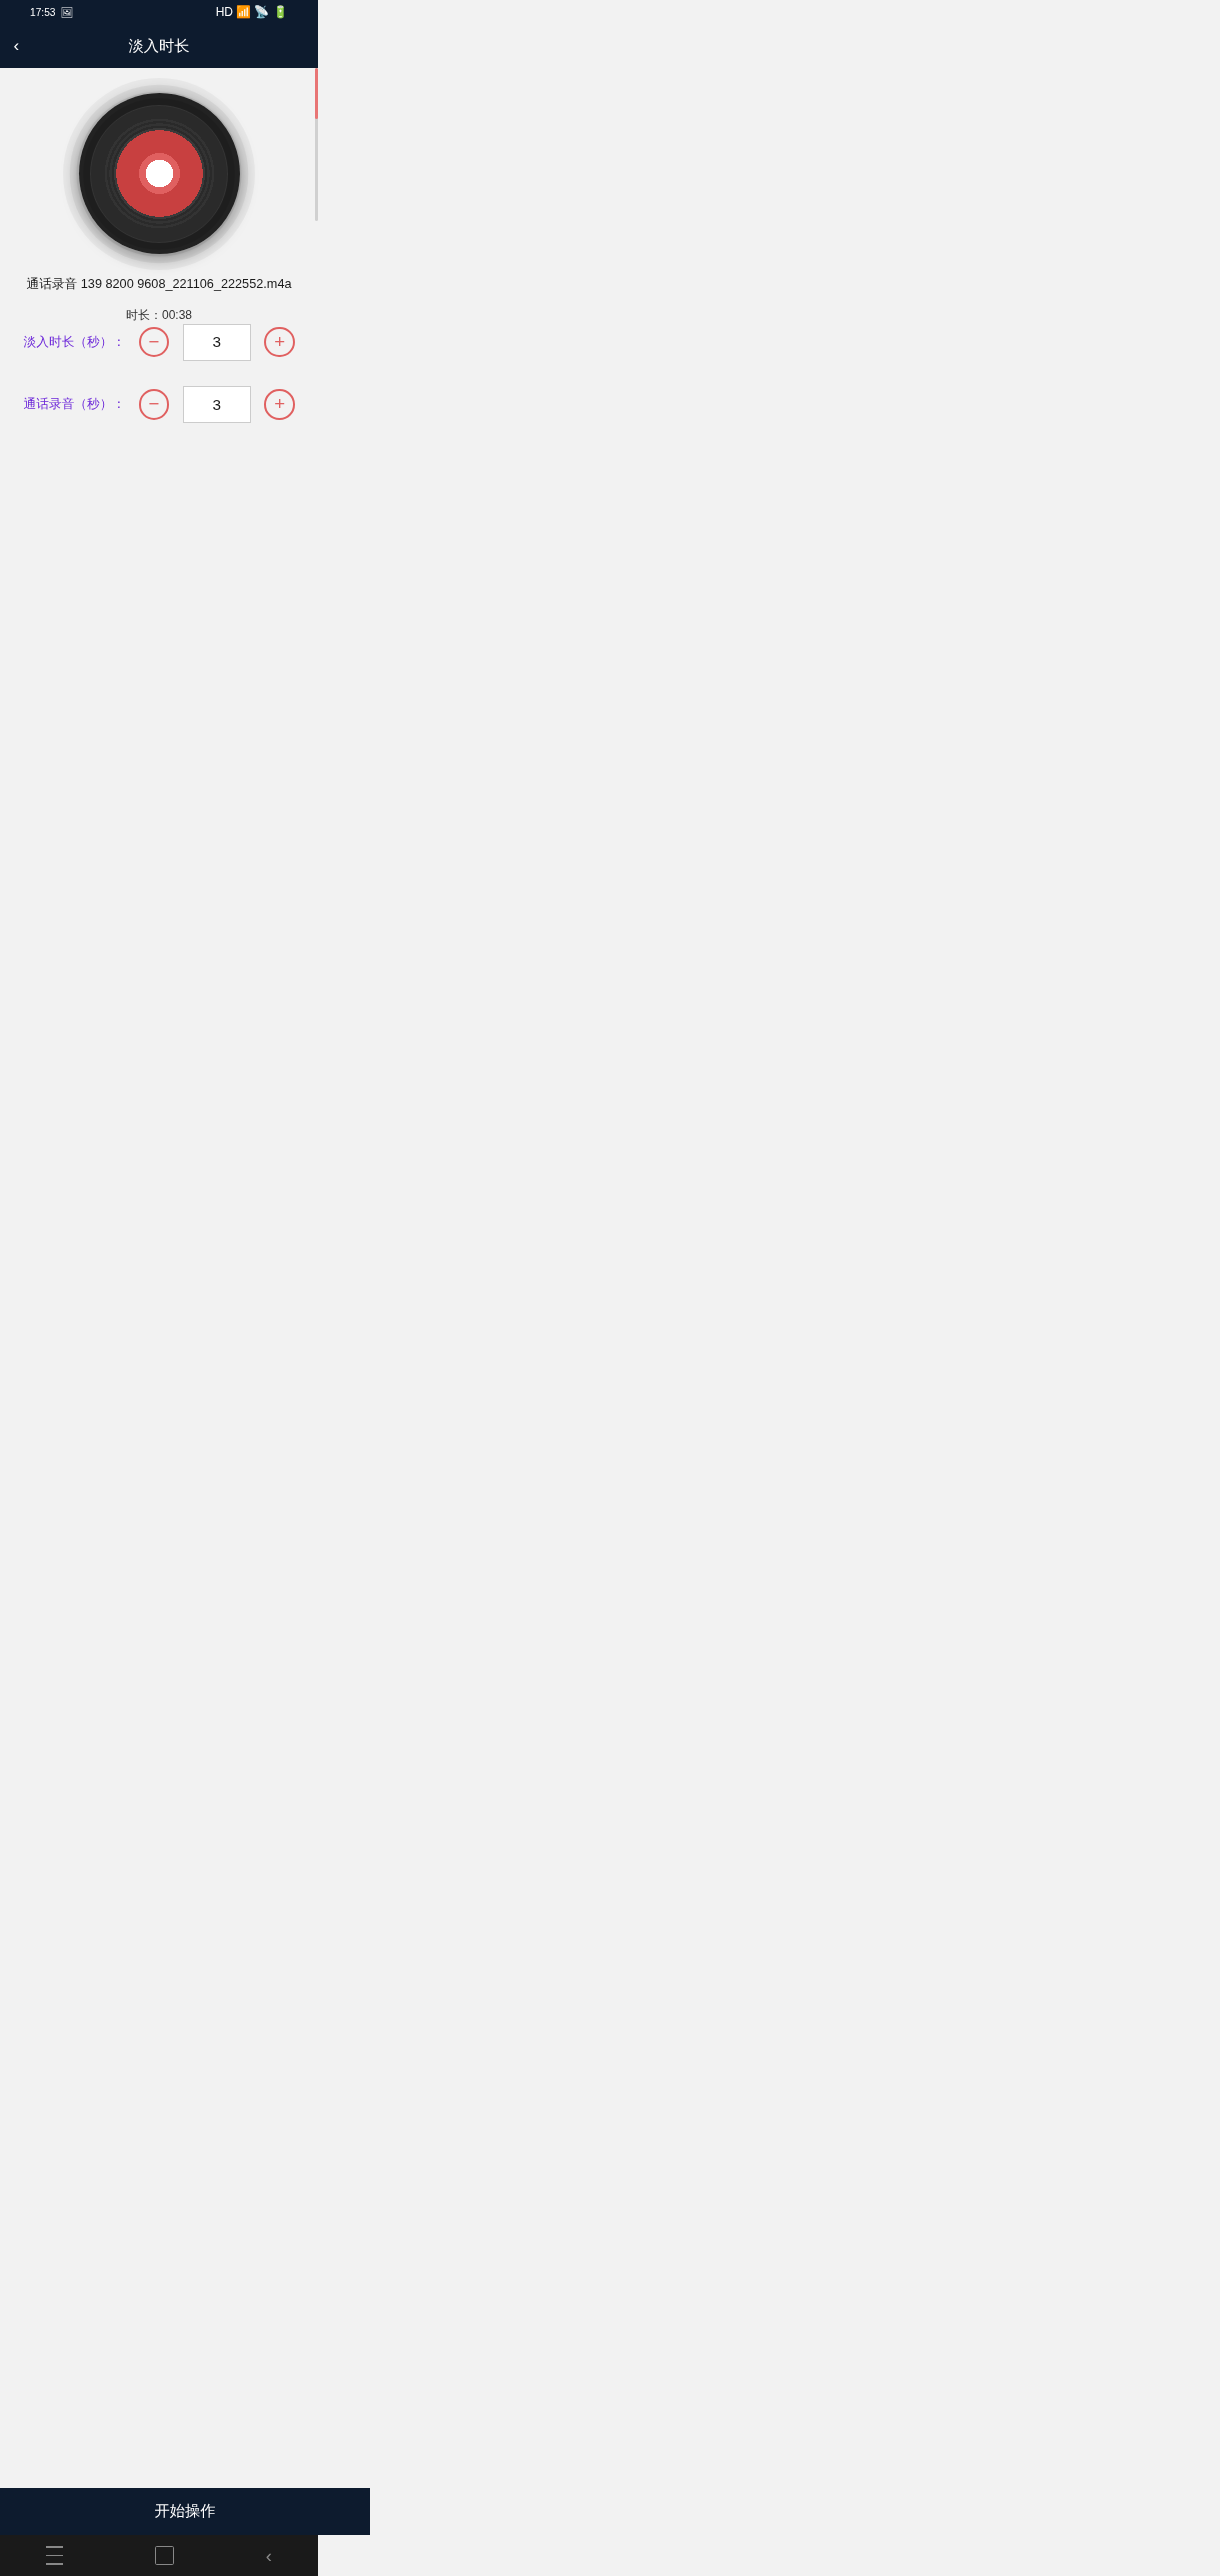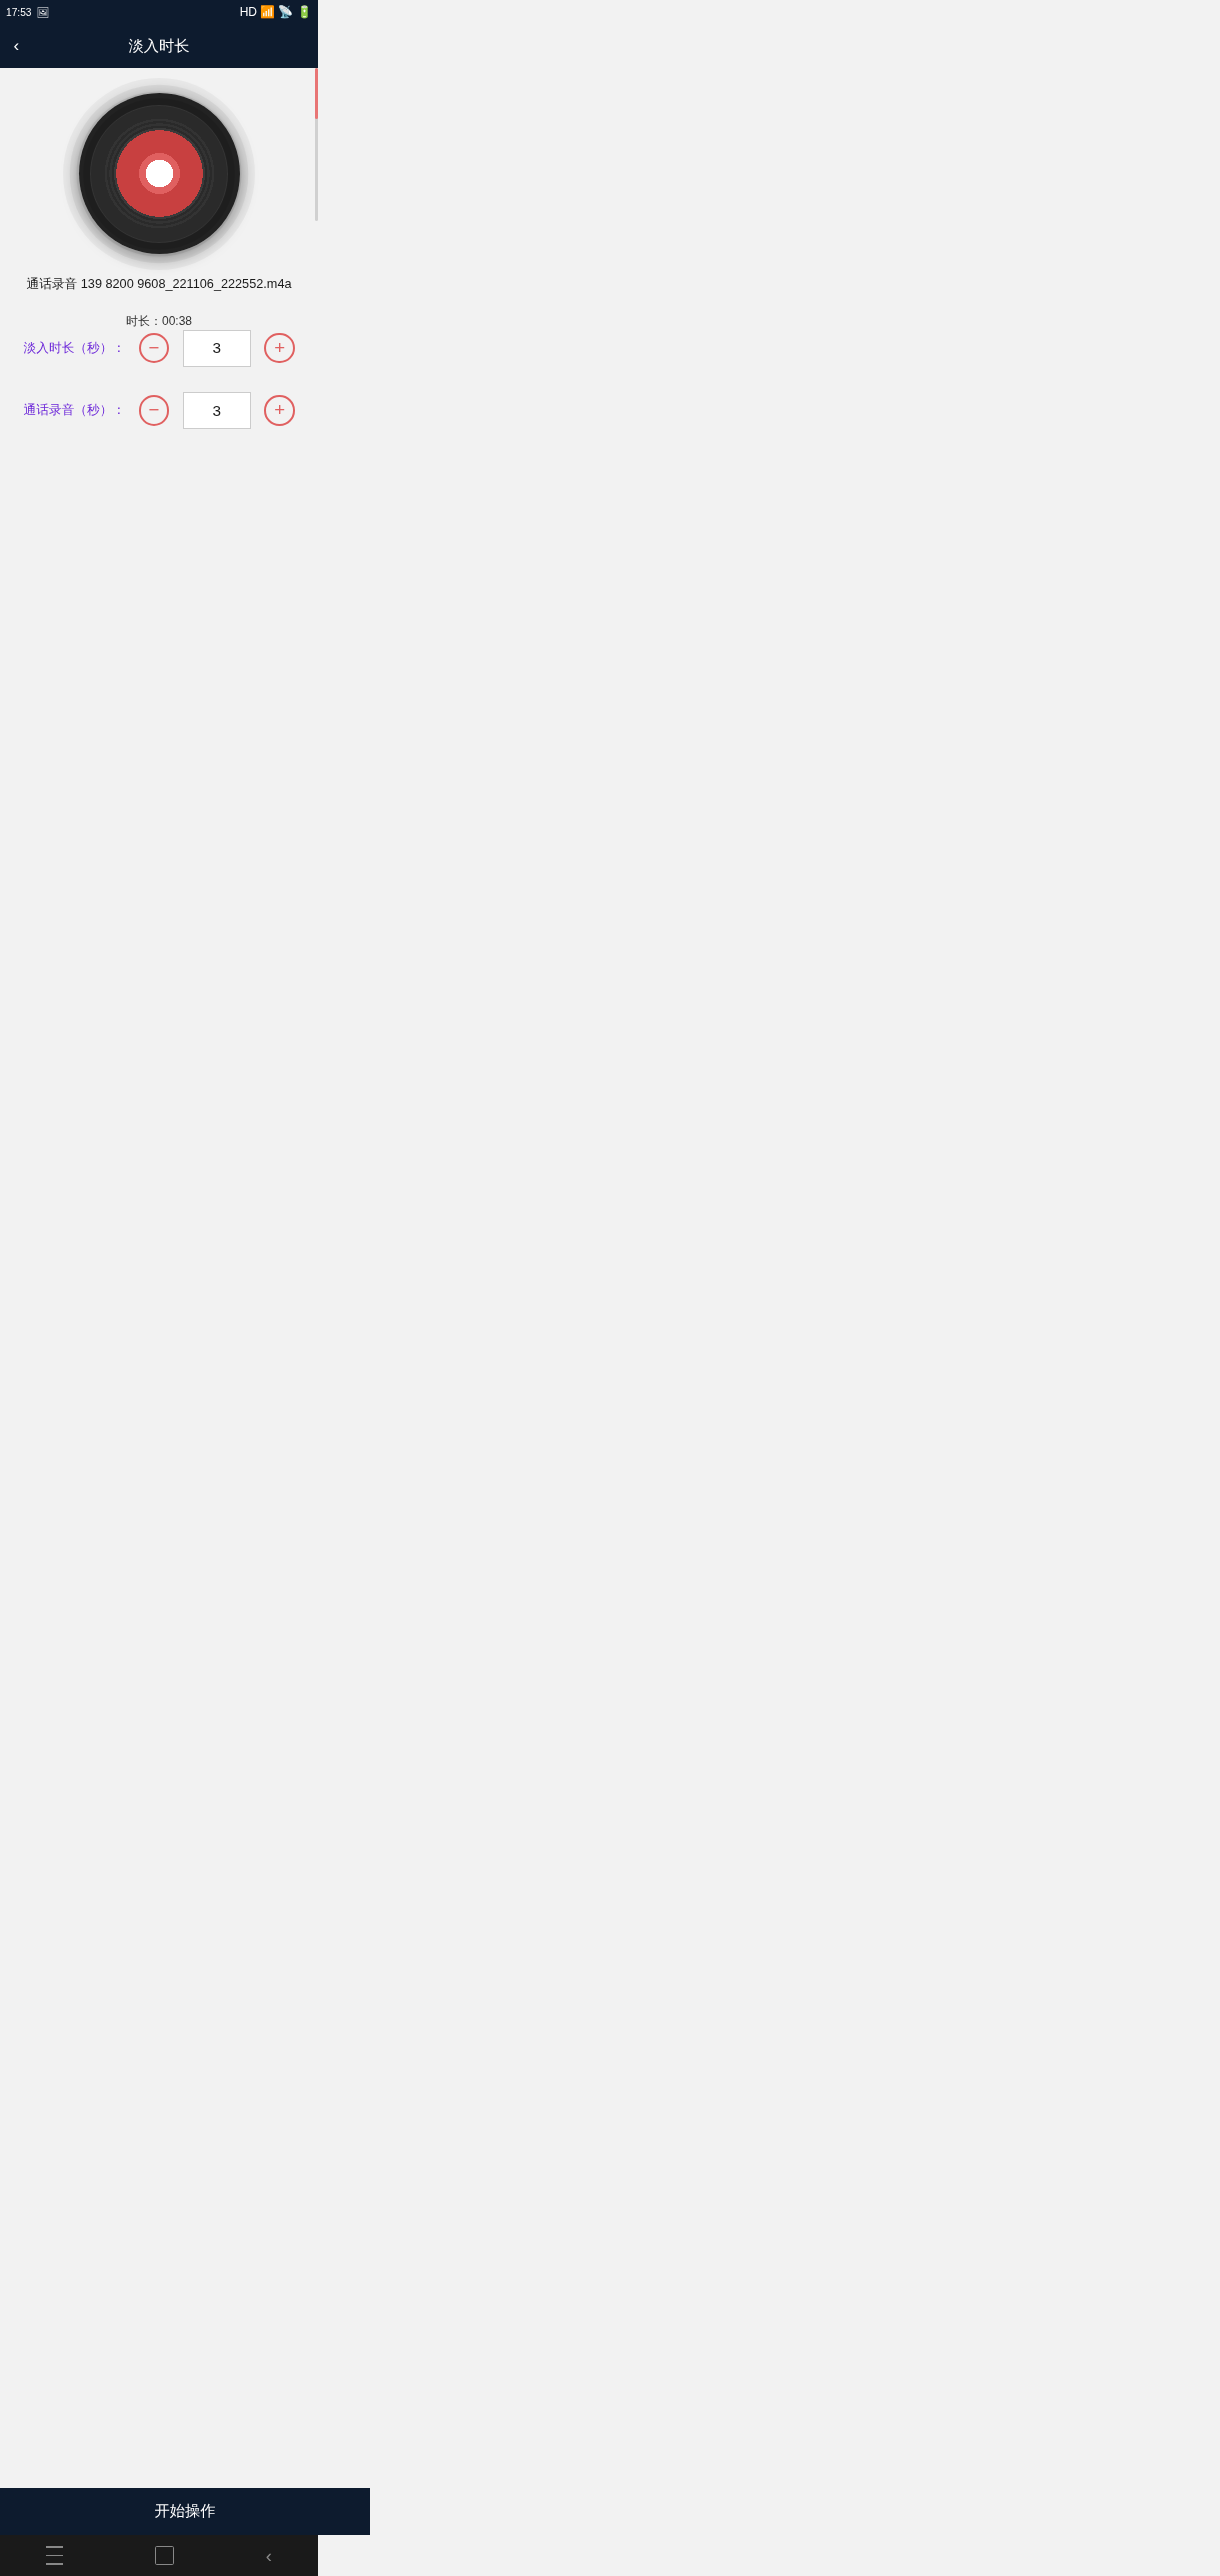--- a/index.html
+++ b/index.html
@@ -18,21 +18,21 @@
       overflow-x: hidden;
     }
 
     
     .status-bar {
       background: #0d1b2e;
       height: 24px;
       display: flex;
       align-items: center;
       justify-content: space-between;
-      padding: 0 6px;
+      padding: 0 30px;
       color: white;
       font-size: 10.2px;
     }
 
     .status-bar-left {
       display: flex;
       align-items: center;
       gap: 5.1px;
     }
 
@@ -138,21 +138,21 @@
         0 0 0 13.6px rgba(0,0,0,0.07),
         0 0 0 20.3px rgba(0,0,0,0.05),
         0 0 0 27px rgba(0,0,0,0.04);
     }
 
     
     .file-name {
       font-size: 12.7px;
       color: #1a1a1a;
       text-align: center;
-      margin-bottom: 19px;
+      margin-bottom: 13px;
       line-height: 1.5;
     }
 
     .file-duration {
       font-size: 12px;
       color: #333;
       text-align: center;
     }
 
     

